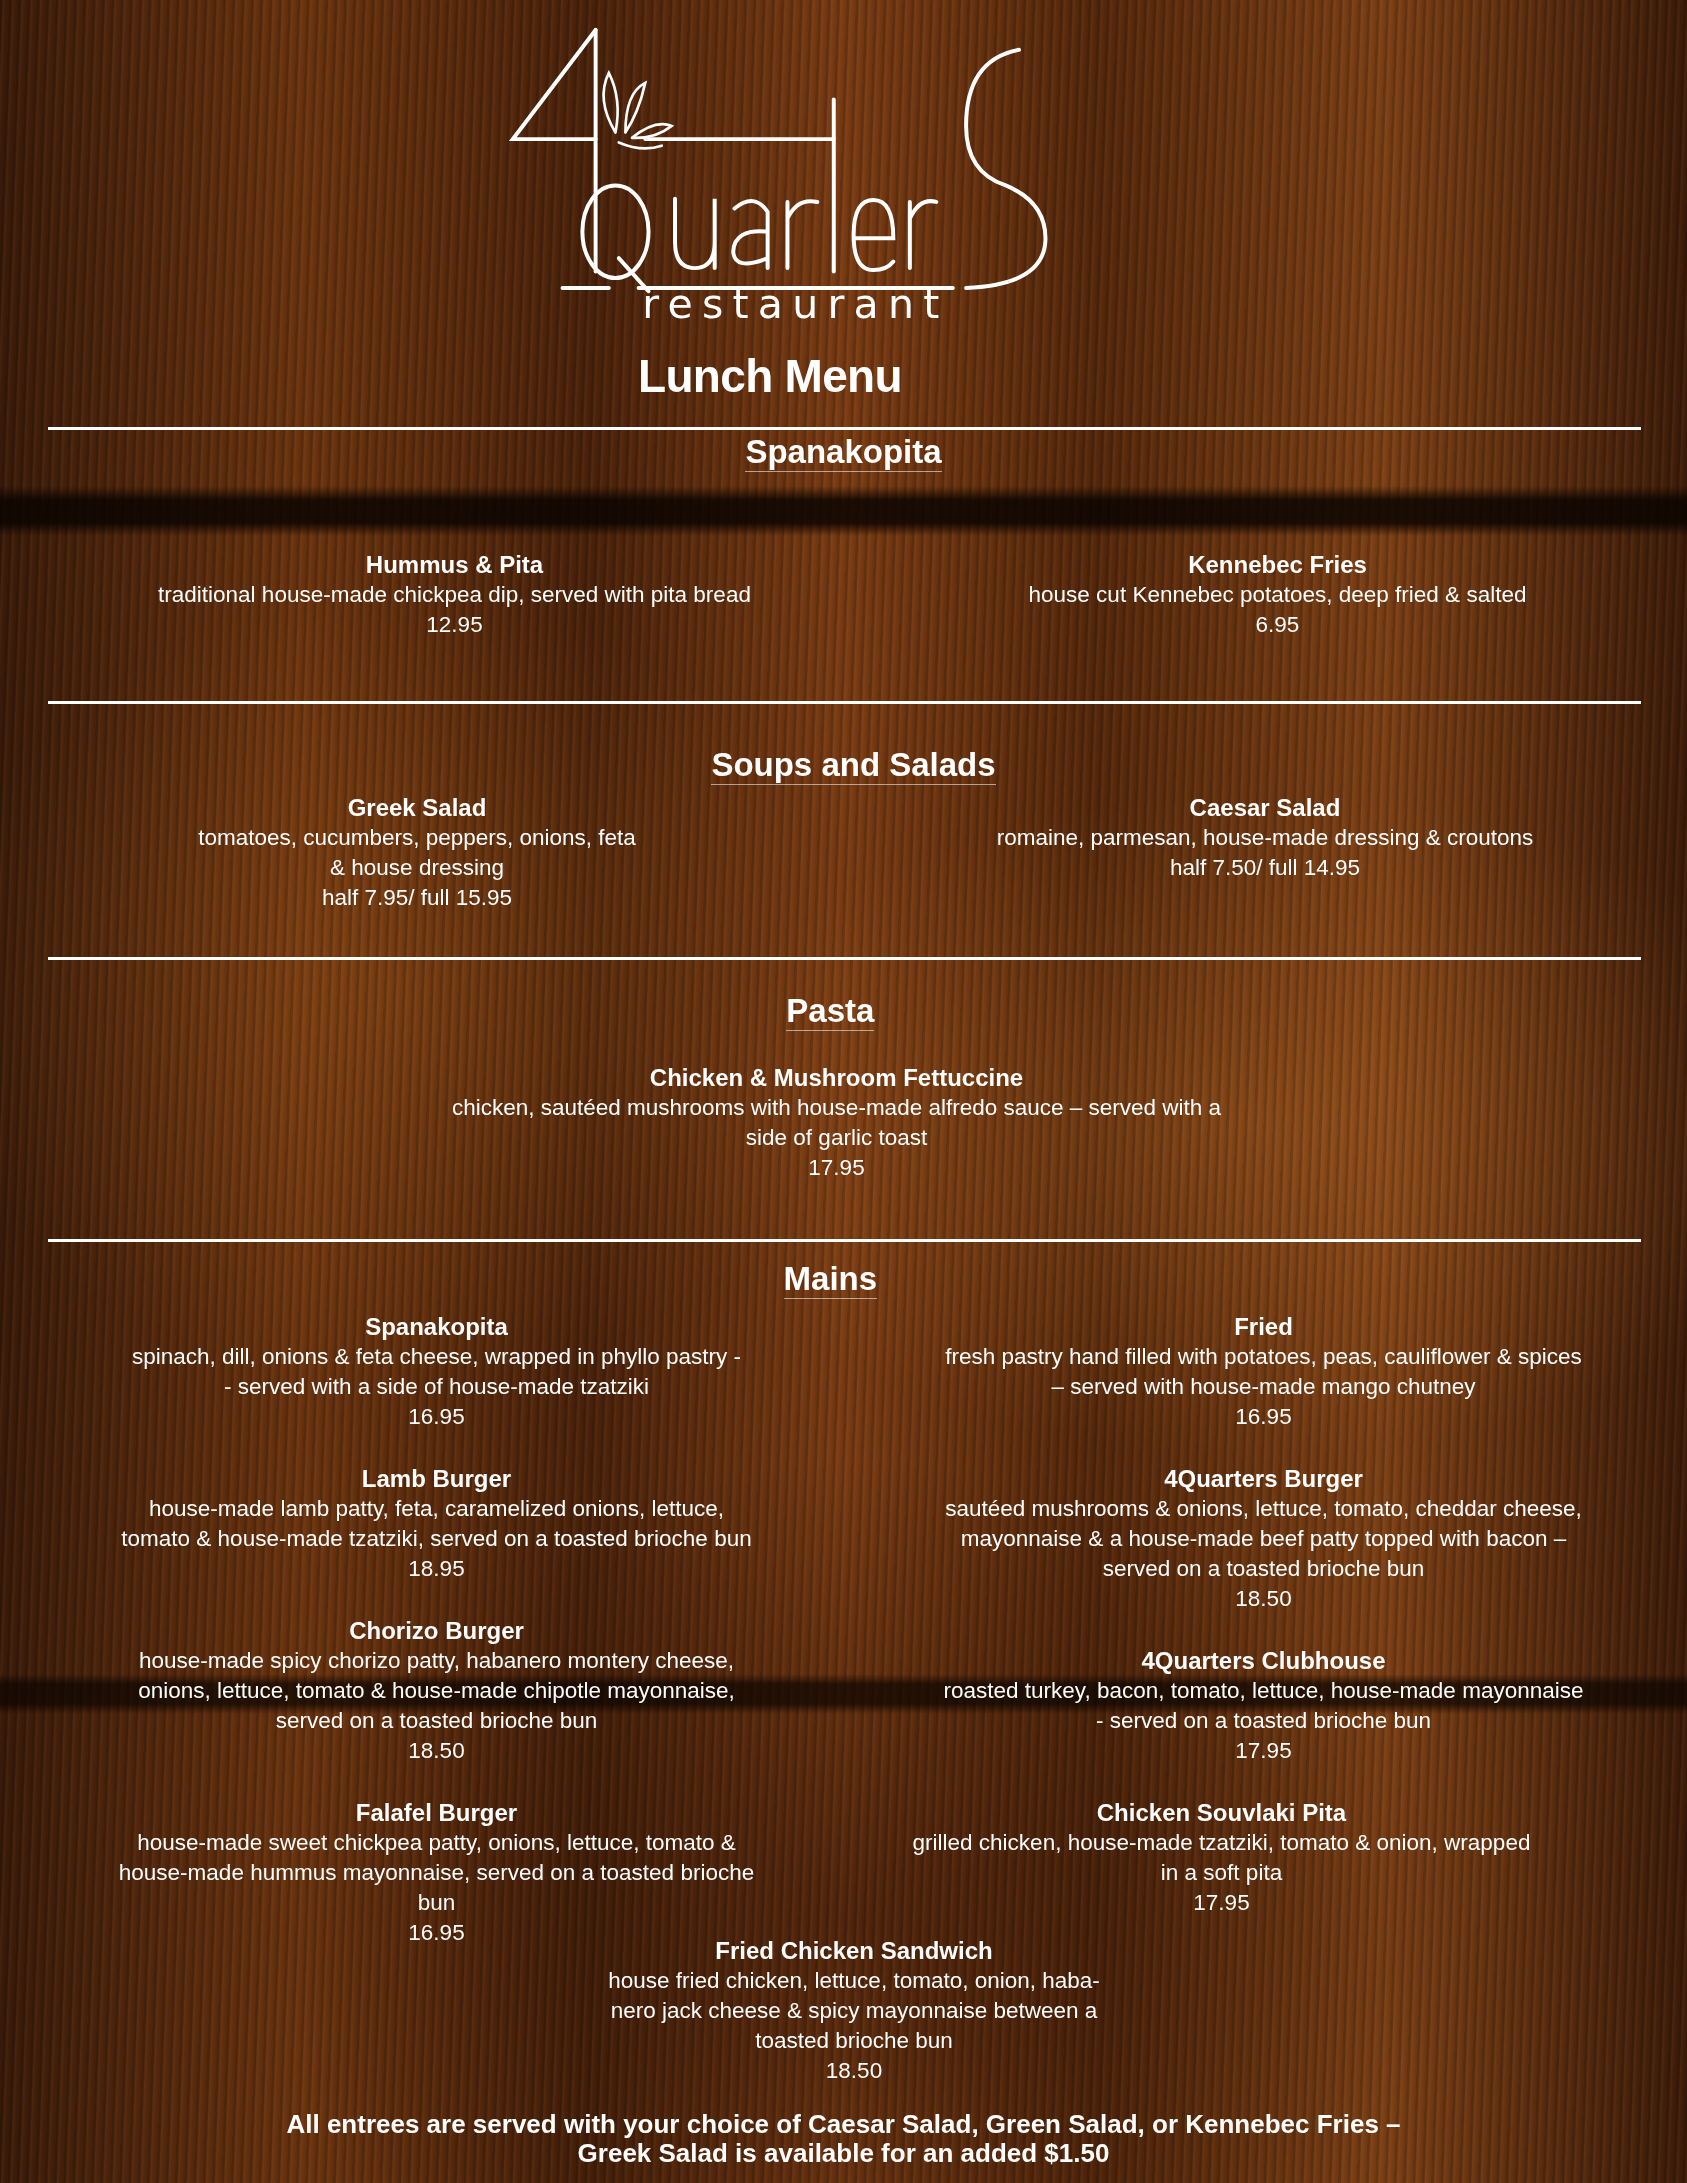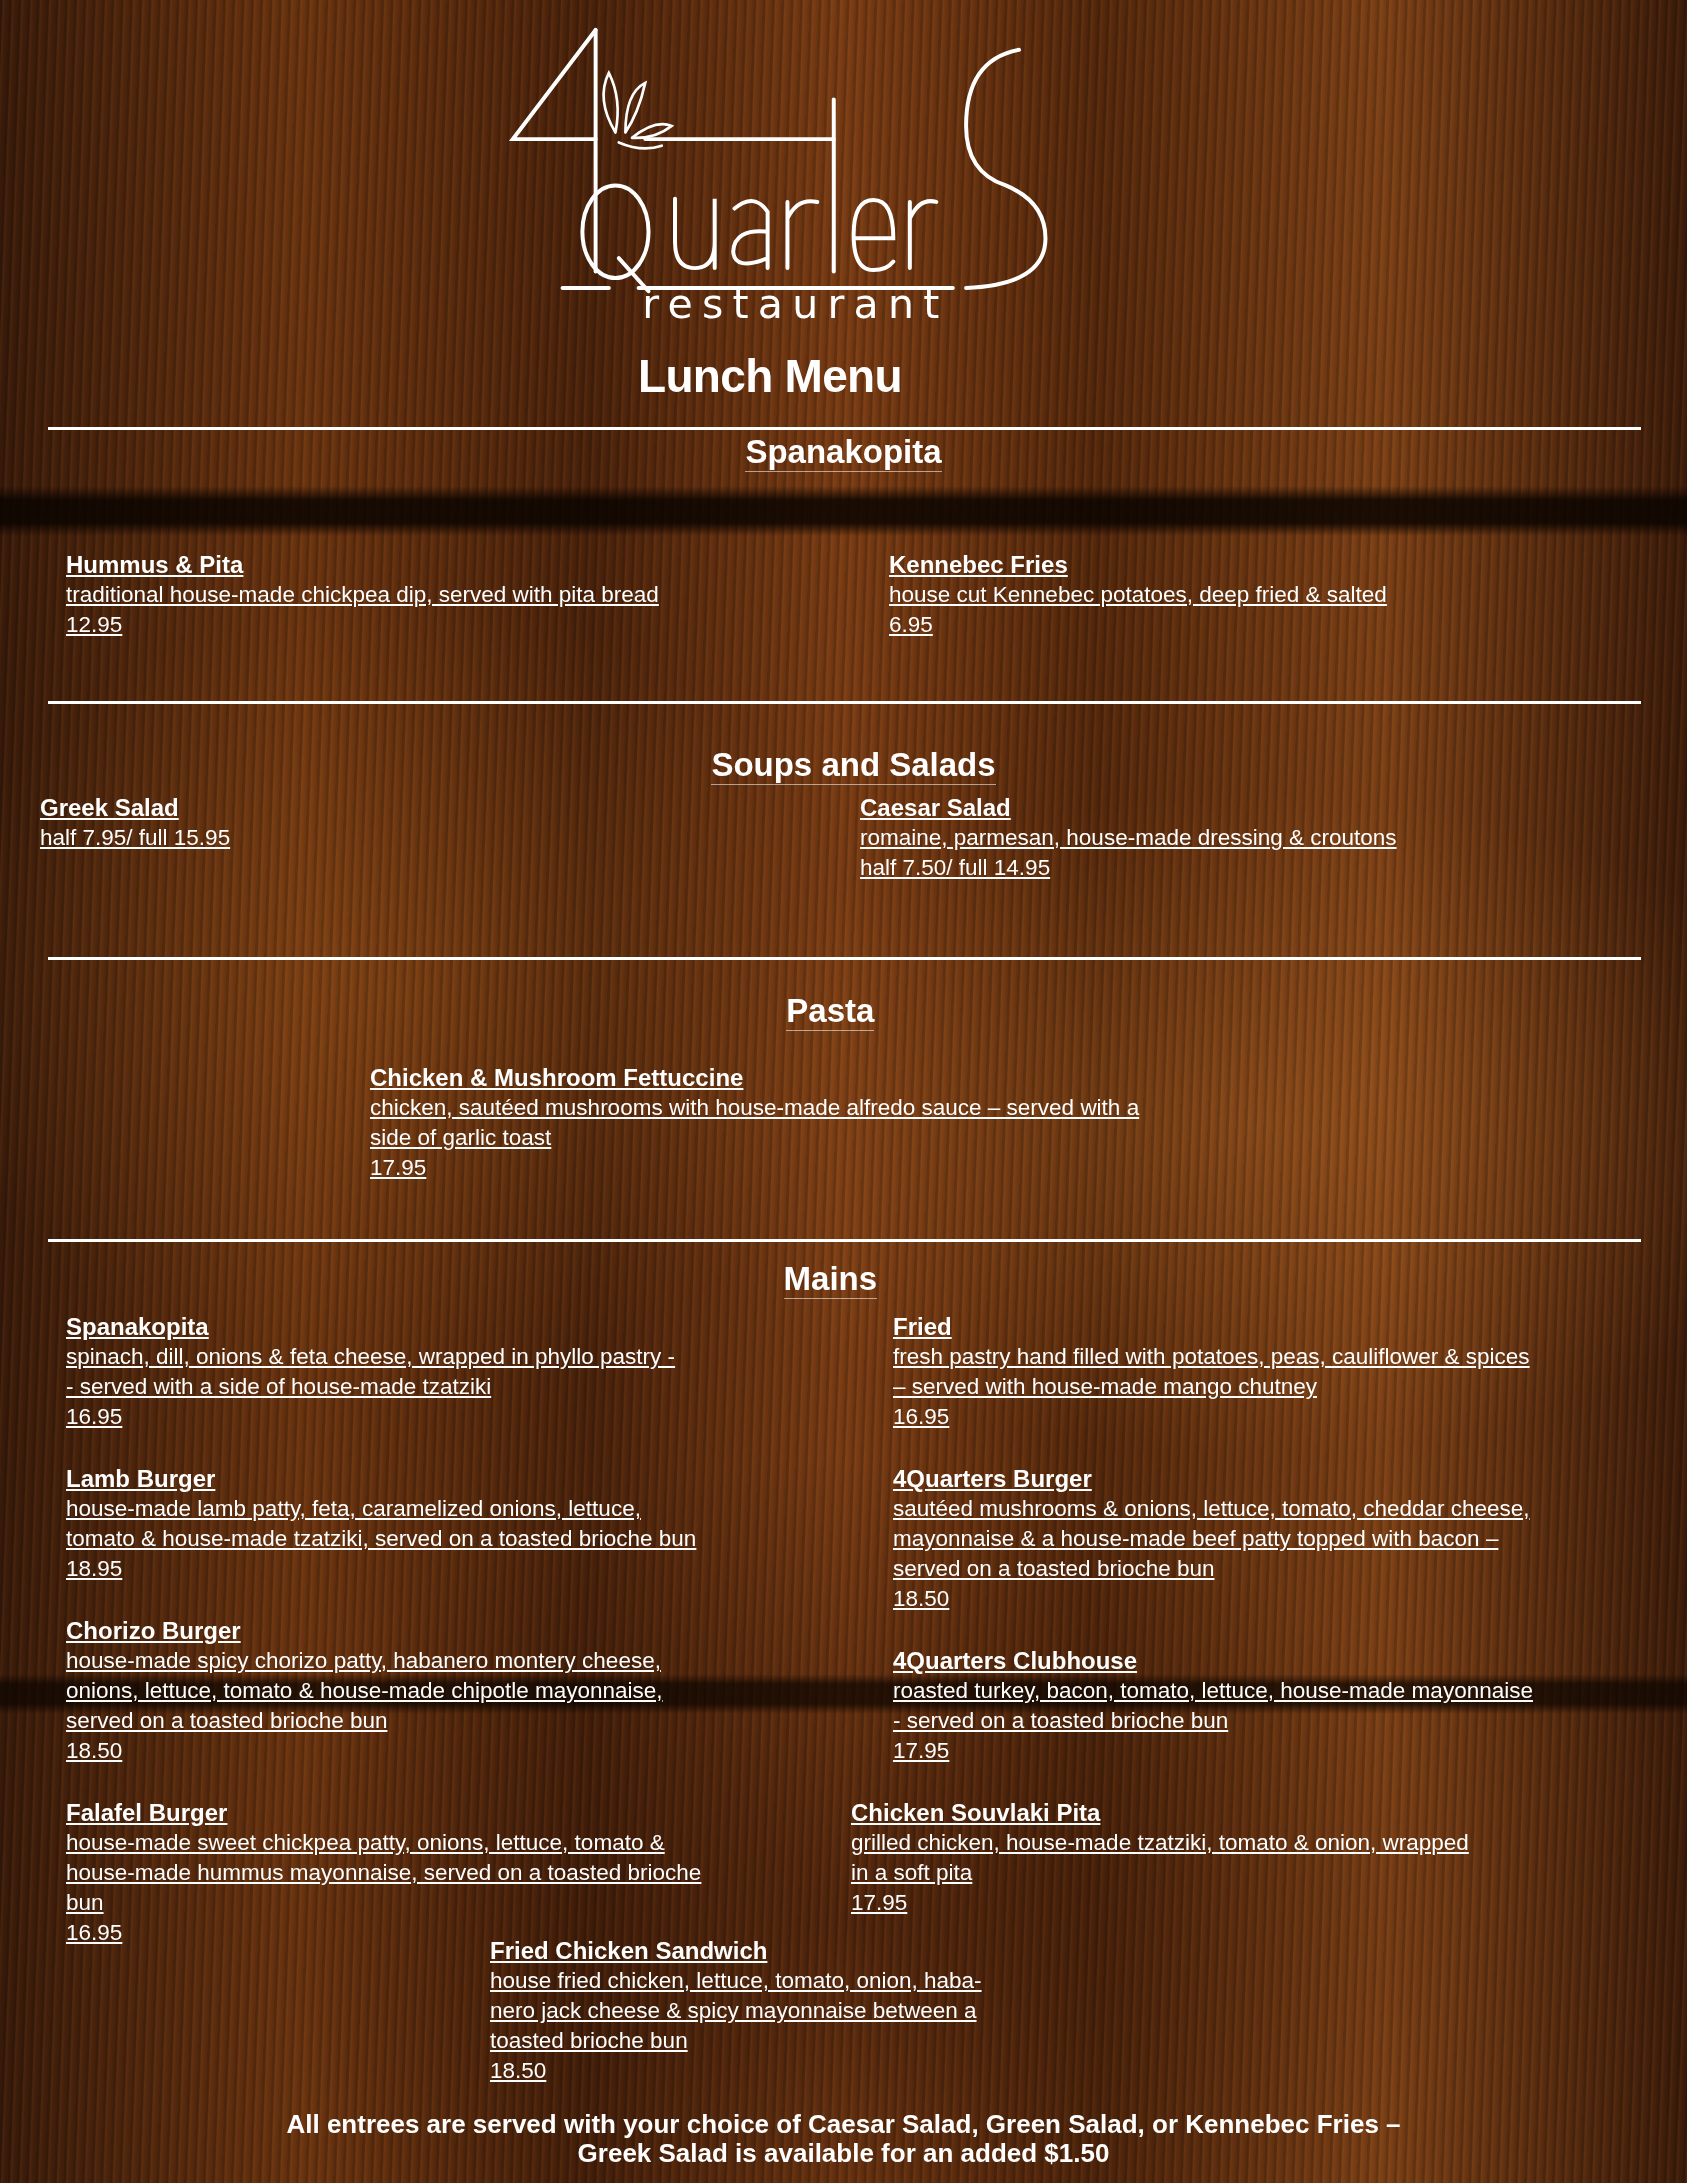--- a/index.html
+++ b/index.html
@@ -20,21 +20,21 @@
     position: absolute; left: 0; width: 1468px; top: 349px; text-align: center;
     font-weight: bold; font-size: 46px; letter-spacing: -0.7px; padding-left: 36px;
   }
   .rule { position: absolute; left: 48px; width: 1593px; height: 2.6px; background: #ffffff; }
   .section-title {
     position: absolute; left: 0; width: 1687px; text-align: center;
     font-weight: bold; font-size: 33px;
   }
   .section-title span { border-bottom: 1.3px solid rgba(255,255,255,0.55); padding-bottom: 1.3px; }
   .item {
-    position: absolute; text-align: left; font-size: 22.5px; line-height: 30px; text-decoration: underline;
+    position: absolute; text-align: center; font-size: 22.5px; line-height: 30px;
   }
   .item .name { font-weight: bold; font-size: 24px; }
   .item .desc { white-space: pre-line; }
   .footer {
     position: absolute; left: 0; width: 1687px; top: 2110px; text-align: center;
     font-weight: bold; font-size: 26px; line-height: 29px; white-space: pre-line;
   }
 </style>
 </head>
 <body>
@@ -90,20 +90,22 @@
   <div class="name">Kennebec Fries</div>
   <div class="desc">house cut Kennebec potatoes, deep fried &amp; salted</div>
   <div class="price">6.95</div>
 </div>
 
 <div class="rule" style="top:701px"></div>
 
 <div class="section-title" style="top:746px; left:10px"><span>Soups and Salads</span></div>
 <div class="item" style="left:40px; width:754px; top:793px">
   <div class="name">Greek Salad</div>
+  <div class="desc">tomatoes, cucumbers, peppers, onions, feta
+&amp; house dressing</div>
   <div class="price">half 7.95/ full 15.95</div>
 </div>
 <div class="item" style="left:860px; width:810px; top:793px">
   <div class="name">Caesar Salad</div>
   <div class="desc">romaine, parmesan, house-made dressing &amp; croutons</div>
   <div class="price">half 7.50/ full 14.95</div>
 </div>
 
 <div class="rule" style="top:957px"></div>
 

